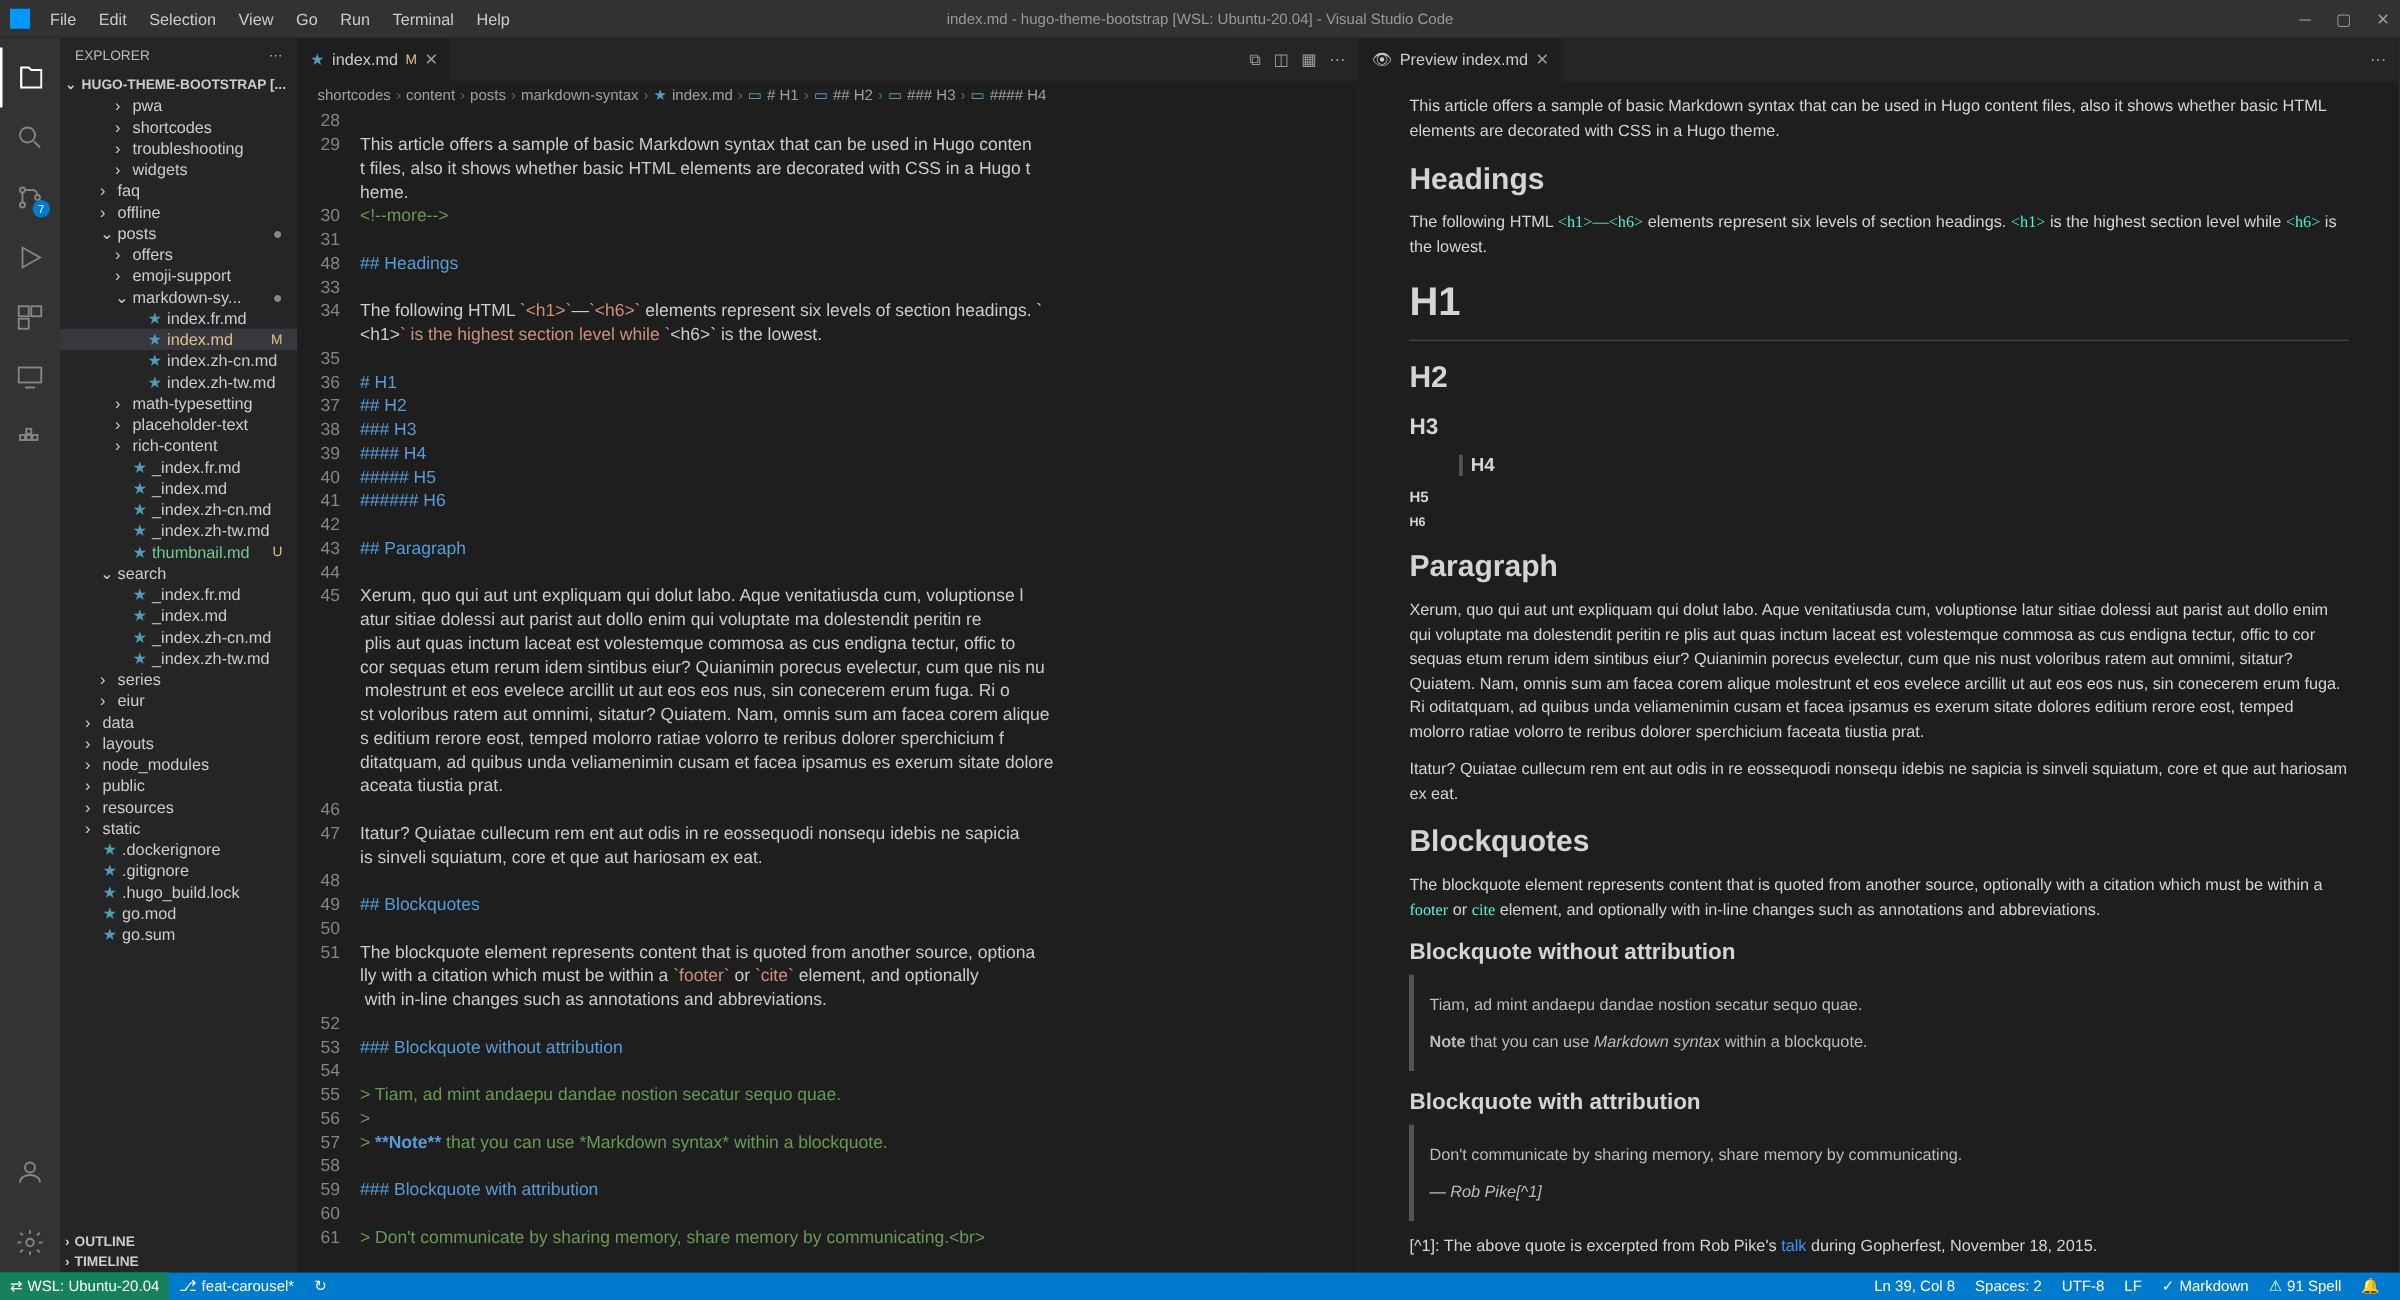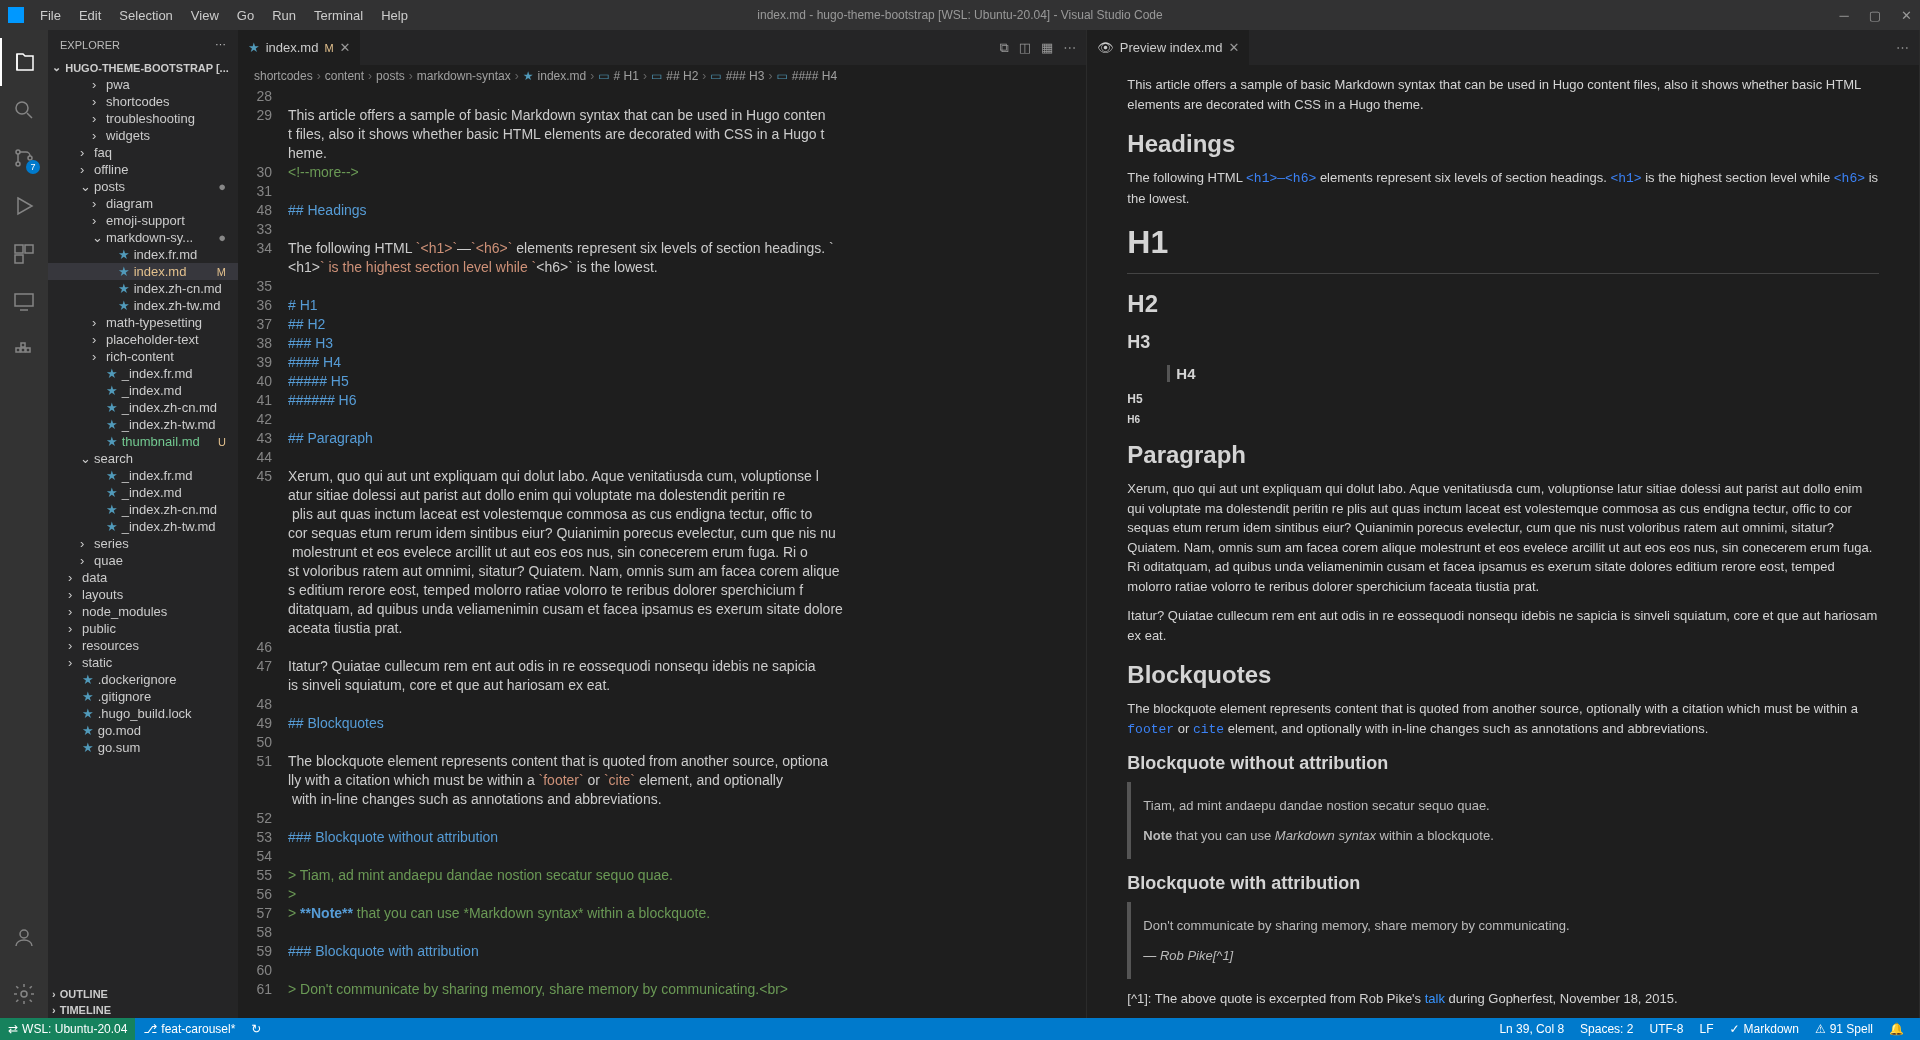--- a/index.html
+++ b/index.html
@@ -61,21 +61,21 @@
 .tok-quote { color: #6a9955; }
 
 .preview-content { flex: 1; overflow-y: auto; padding: 0 40px 20px 40px; color: #d4d4d4; }
 .preview-content h1 { font-size: 32px; font-weight: 600; margin: 16px 0 8px; border-bottom: none; }
 .preview-content h2 { font-size: 24px; font-weight: 600; margin: 16px 0 8px; }
 .preview-content h3 { font-size: 18px; margin: 14px 0 6px; }
 .preview-content h4 { font-size: 15px; margin: 12px 0 6px; }
 .preview-content h5 { font-size: 12px; margin: 10px 0 4px; }
 .preview-content h6 { font-size: 10px; margin: 8px 0 4px; }
 .preview-content p { margin: 10px 0; line-height: 1.5; }
-.preview-content code { font-family: Liberation Mono, monospace; color: #3b82f6; }
+.preview-content code { font-family: Liberation Serif, serif; color: #5eead4; }
 .preview-content blockquote { border-left: 4px solid #555; padding: 4px 12px; margin: 8px 0; color: #bbb; }
 .preview-content a { color: #3794ff; text-decoration: none; }
 
 .status-bar { height: 22px; background: #007acc; color: #fff; display: flex; align-items: center; font-size: 12px; padding: 0 8px; }
 .status-bar .sb-item { padding: 0 8px; cursor: pointer; display: flex; align-items: center; gap: 4px; }
 .status-bar .remote { background: #16825d; height: 22px; display: flex; align-items: center; padding: 0 8px; margin-left: -8px; }
 .status-bar .right { margin-left: auto; display: flex; }
 
 .chevron-right::before { content: '›'; }
 .chevron-down::before { content: '⌄'; }
@@ -203,21 +203,21 @@
           <span class="chev">› </span>
           <span>offline</span>
         </div>
         <div class="tree-item" style="padding-left: 32px;">
           <span class="chev">⌄ </span>
           <span>posts</span>
           <span class="dot">●</span>
         </div>
         <div class="tree-item" style="padding-left: 44px;">
           <span class="chev">› </span>
-          <span>diagram</span>
+          <span>offers</span>
         </div>
         <div class="tree-item" style="padding-left: 44px;">
           <span class="chev">› </span>
           <span>emoji-support</span>
         </div>
         <div class="tree-item" style="padding-left: 44px;">
           <span class="chev">⌄ </span>
           <span>markdown-sy...</span>
           <span class="dot">●</span>
         </div>
@@ -303,21 +303,21 @@
           <span class="chev"></span>
           <span style="color:#519aba">★ </span>
           <span>_index.zh-tw.md</span>
         </div>
         <div class="tree-item" style="padding-left: 32px;">
           <span class="chev">› </span>
           <span>series</span>
         </div>
         <div class="tree-item" style="padding-left: 32px;">
           <span class="chev">› </span>
-          <span>quae</span>
+          <span>eiur</span>
         </div>
         <div class="tree-item" style="padding-left: 20px;">
           <span class="chev">› </span>
           <span>data</span>
         </div>
         <div class="tree-item" style="padding-left: 20px;">
           <span class="chev">› </span>
           <span>layouts</span>
         </div>
         <div class="tree-item" style="padding-left: 20px;">

